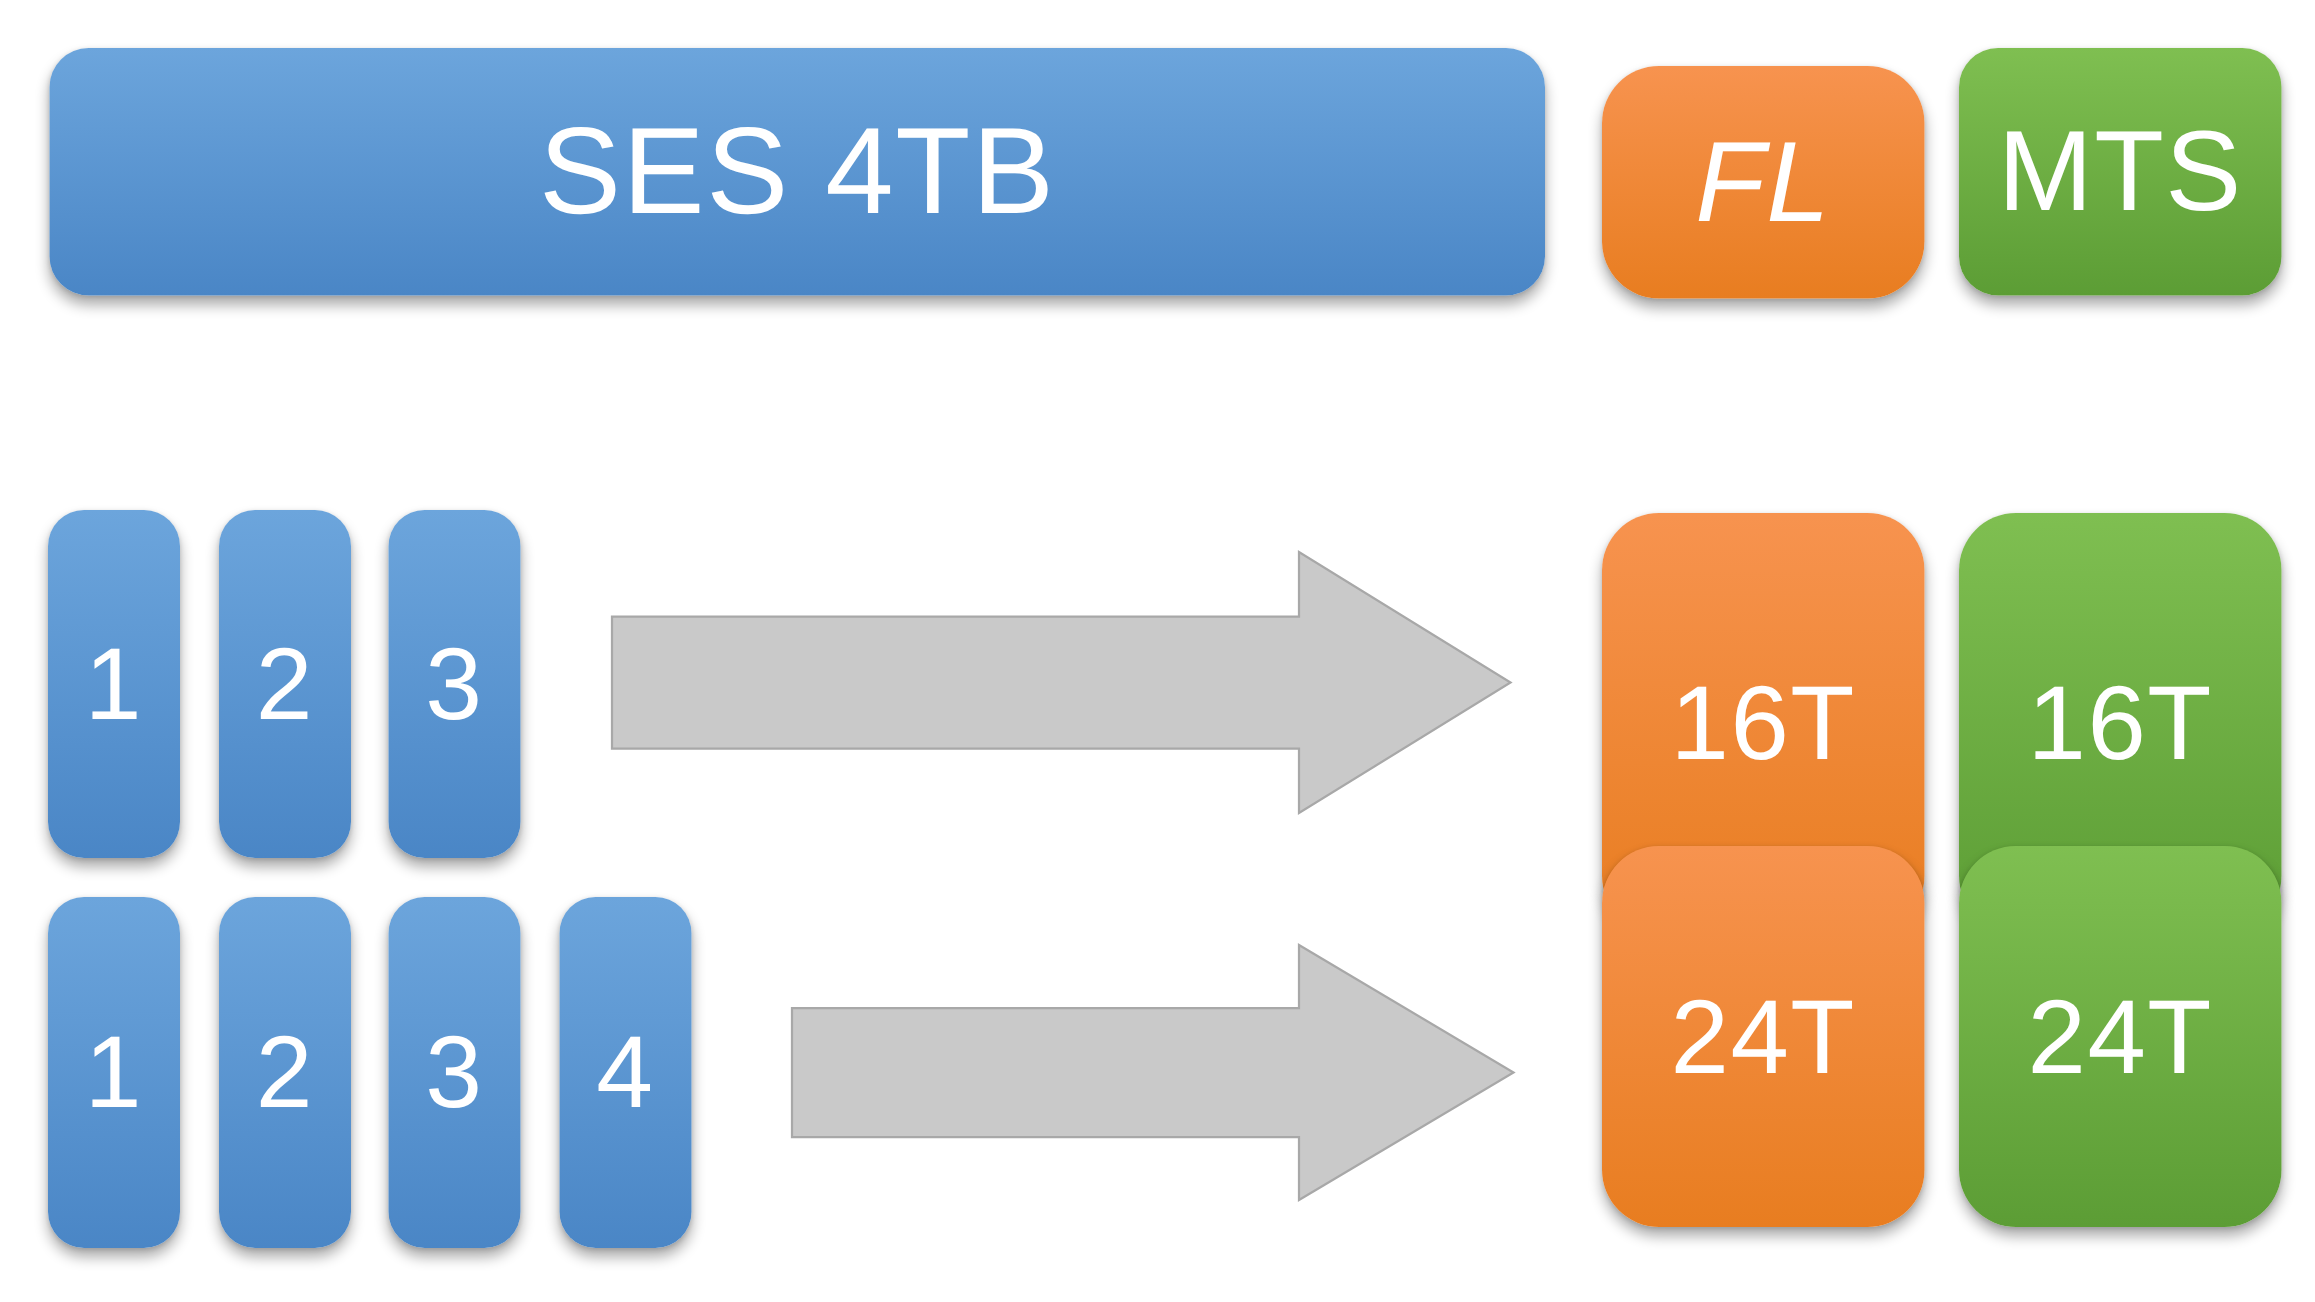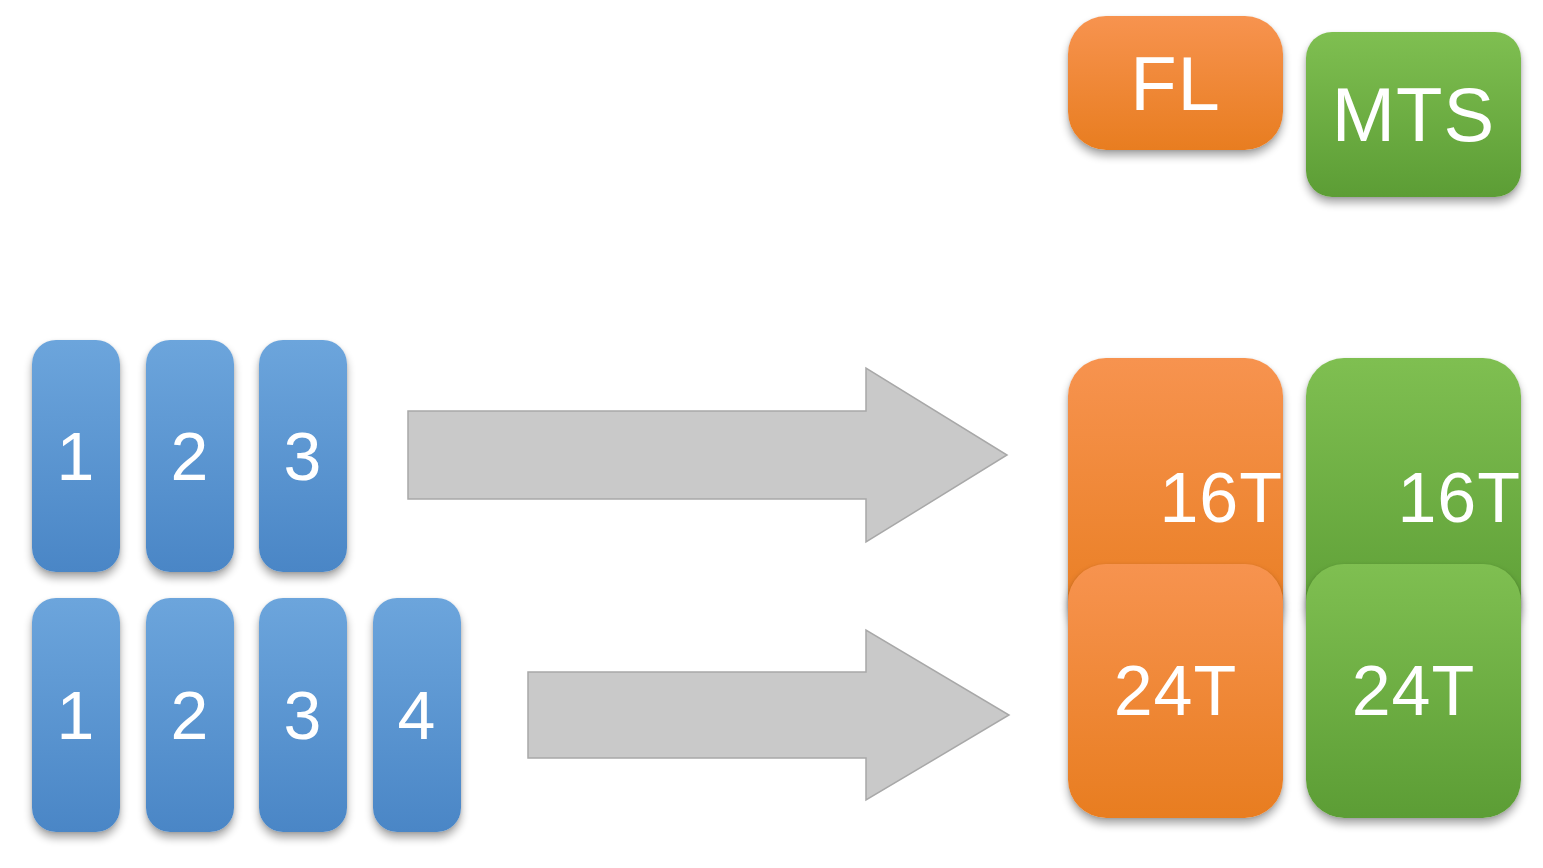--- a/index.html
+++ b/index.html
@@ -24,55 +24,58 @@
     box-shadow: 0 6px 9px rgba(0,0,0,0.33), 0 1px 3px rgba(0,0,0,0.12);
     box-sizing: border-box;
     letter-spacing: 1px;
   }
   .blue   { background: linear-gradient(180deg, var(--blue-top,   #6ca5dc), var(--blue-bottom,   #4a86c6)); }
   .orange { background: linear-gradient(180deg, var(--orange-top, #f7934f), var(--orange-bottom, #e87d20)); }
   .green  { background: linear-gradient(180deg, var(--green-top,  #7fbf51), var(--green-bottom,  #5c9d35)); }
 
   
   .ses-box  { left: 33px;   top: 32px; width: 997px; height: 165px; border-radius: 26px; font-size: 82px; }
-  .fl-box   { left: 1068px; top: 16px; width: 215px; height: 134px; border-radius: 38px; font-size: 76px; }
+  .fl-box   { left: 1068px; top: 44px; width: 215px; height: 155px; border-radius: 38px; font-size: 76px; font-style: italic; }
   .mts-box  { left: 1306px; top: 32px; width: 215px; height: 165px; border-radius: 26px; font-size: 76px; }
 
   
   .bar { width: 88px; border-radius: 24px; font-size: 68px; }
   .row1-bar { top: 340px; height: 232px; }
   .row2-bar { top: 598px; height: 234px; }
   .bar-col-0 { left: 32px;  }
   .bar-col-1 { left: 146px; }
   .bar-col-2 { left: 259px; }
   .bar-col-3 { left: 373px; }
 
   
   .result { width: 215px; border-radius: 38px; font-size: 70px; }
-  .row1-result { top: 358px; height: 280px; justify-content: flex-end; }
+  .row1-result { top: 342px; height: 280px; }
   .row2-result { top: 564px; height: 254px; }
   .result-col-0 { left: 1068px; }
   .result-col-1 { left: 1306px; }
 
   
   .arrow { position: absolute; }
   .arrow-1 { left: 405px; top: 365px; }
   .arrow-2 { left: 525px; top: 627px; }
   .arrow polygon {
     fill: var(--arrow-fill, #c9c9c9);
     stroke: var(--arrow-border, #a8a8a8);
     stroke-width: 1.5;
     stroke-linejoin: miter;
   }
 </style>
 </head>
 <body>
 
 <div class="canvas">
 
+  <div class="shape blue ses-box">
+    <span>SES 4TB</span>
+  </div>
   <div class="shape orange fl-box">
     <span>FL</span>
   </div>
   <div class="shape green mts-box">
     <span>MTS</span>
   </div>
 
   <div class="shape blue bar row1-bar bar-col-0">
     <span>1</span>
   </div>

